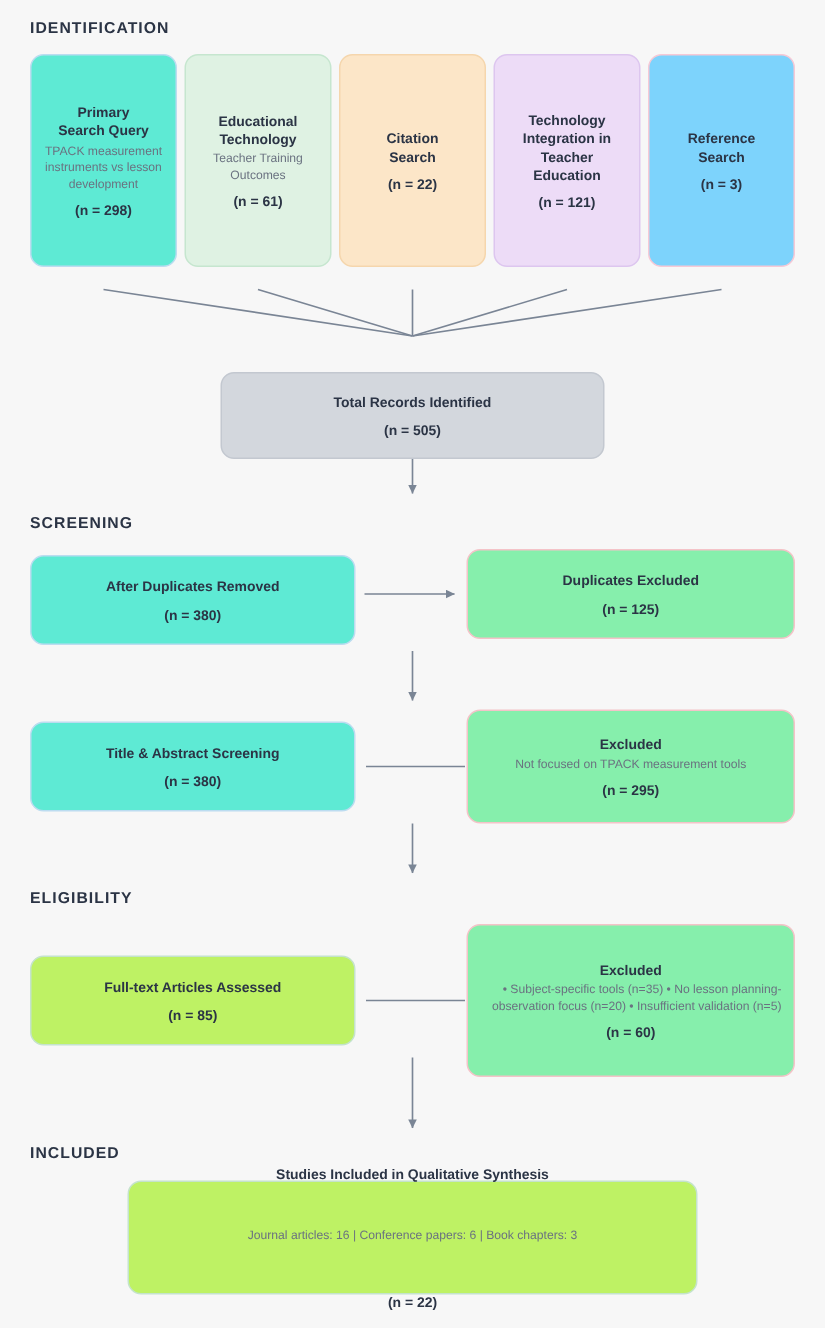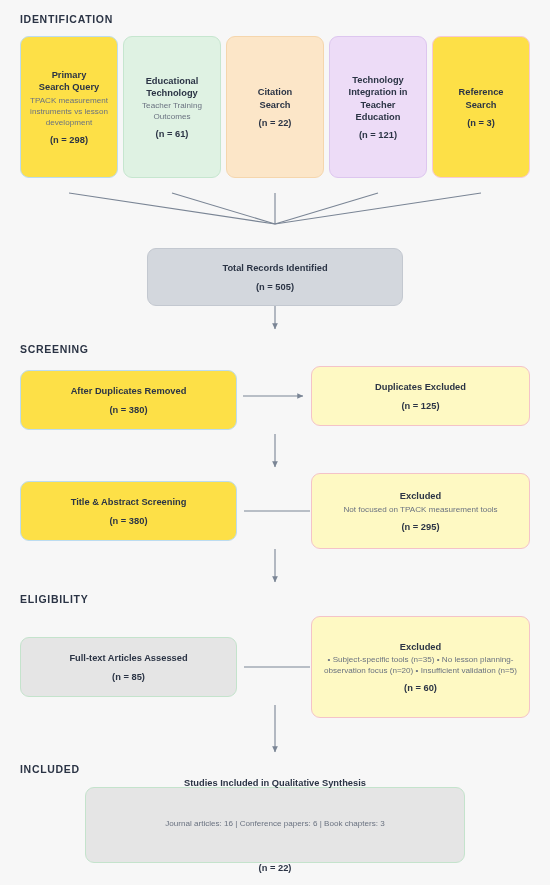--- a/index.html
+++ b/index.html
@@ -57,28 +57,28 @@
     margin-top: 1px;
   }
   .box .b-count {
     font-size: 9.3px;
     font-weight: bold;
     color: #2b3445;
     margin-top: 7px;
   }
 
   
-  .c-blue   { background: #fde047; border-color: #bcdcf0; }
+  .c-blue   { background: #5eead4; border-color: #bcdcf0; }
   .c-green  { background: #dff2e3; border-color: #c6e6cf; }
   .c-orange { background: #fce6c8; border-color: #f5d6ad; }
   .c-purple { background: #eddcf7; border-color: #ddc6ef; }
-  .c-pink   { background: #fde047; border-color: #f6c9d6; }
+  .c-pink   { background: #7dd3fc; border-color: #f6c9d6; }
   .c-gray   { background: #d3d7dd; border-color: #c3c8d0; margin-top: 16px; }
-  .c-red    { background: #fef9c3; border-color: #f4c3c8; }
-  .c-mint   { background: #e5e5e5; border-color: #c4e3cc; }
+  .c-red    { background: #86efac; border-color: #f4c3c8; text-align: right; }
+  .c-mint   { background: #bef264; border-color: #c4e3cc; }
 
   
   .svg-layer {
     position: absolute;
     left: 0; top: 0;
     width: 550px; height: 885px;
     pointer-events: none;
   }
 </style>
 </head>

